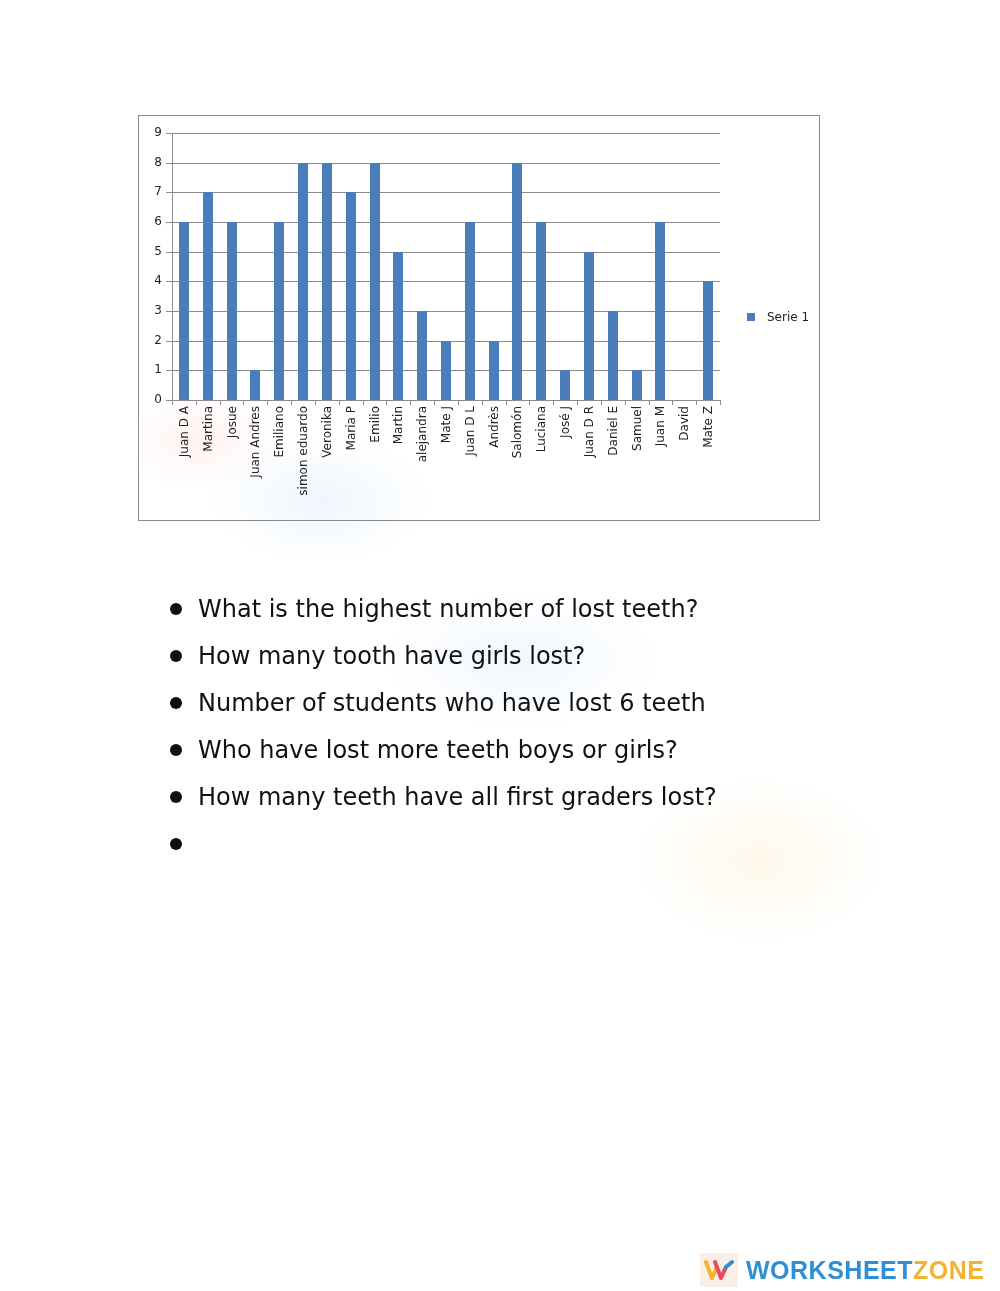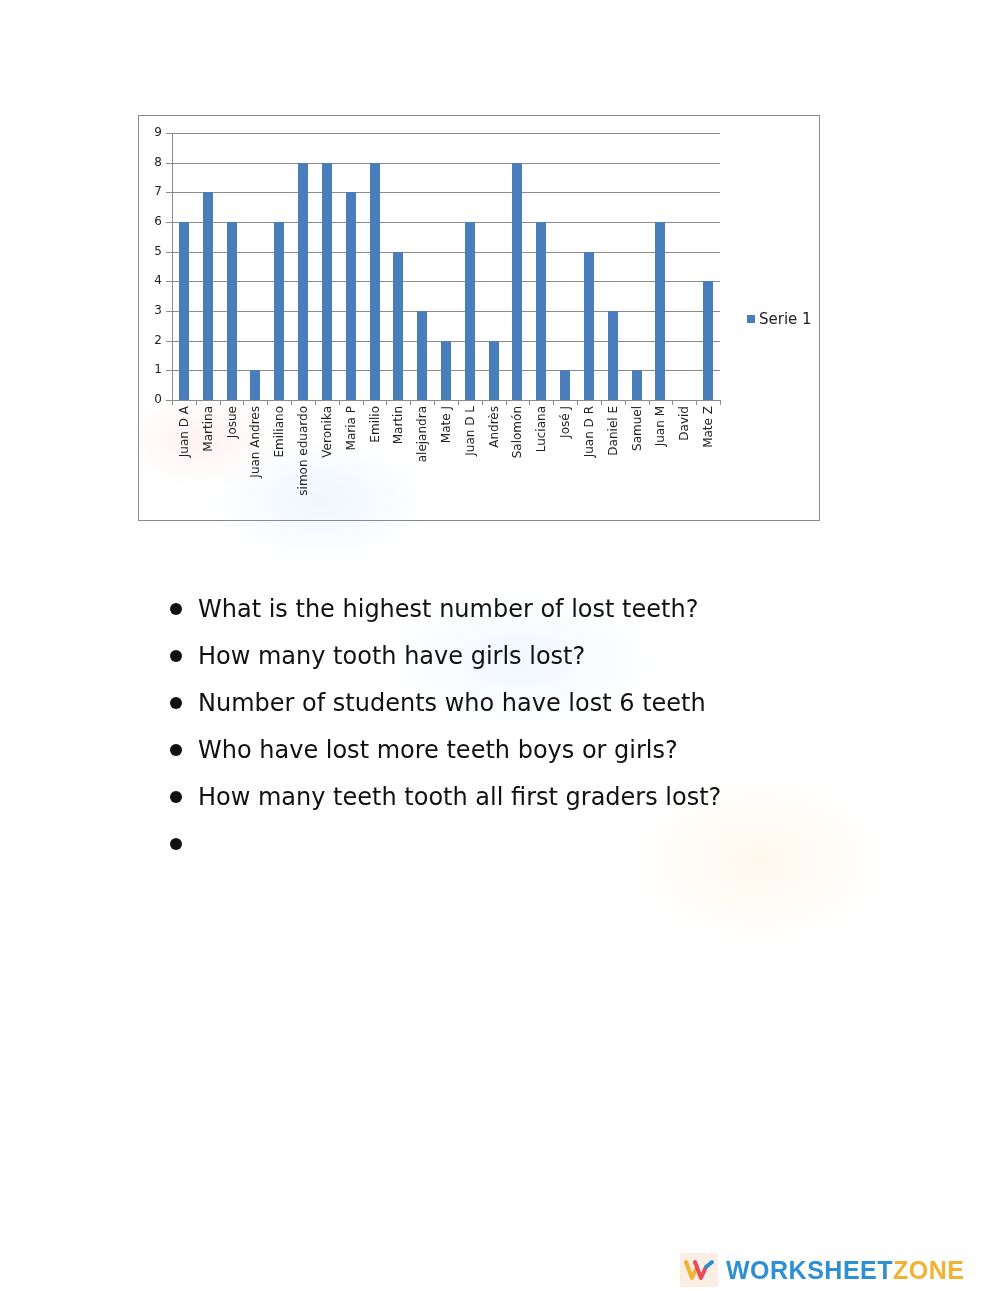--- a/index.html
+++ b/index.html
@@ -92,22 +92,22 @@
       text-align: left;
       line-height: 14px;
       width: 14px;
     }
     .legend {
       position: absolute;
       left: 747px;
       top: 310px;
       display: flex;
       align-items: center;
-      gap: 4px;
-      font-size: 15px;
+      gap: 12px;
+      font-size: 12px;
       color: #222;
     }
     .legend-swatch {
       width: 8px;
       height: 8px;
       background: #4a7ebb;
     }
     .questions {
       position: absolute;
       left: 166px;
@@ -129,21 +129,21 @@
       position: absolute;
       left: 4px;
       top: 17px;
       width: 12px;
       height: 12px;
       border-radius: 50%;
       background: #111;
     }
     .brand {
       position: absolute;
-      left: 680px;
+      left: 700px;
       top: 1253px;
       display: flex;
       align-items: center;
       gap: 8px;
     }
     .brand-logo {
       width: 38px;
       height: 34px;
       background: #fbeee4;
       display: flex;
@@ -263,21 +263,21 @@
 <div class="legend">
   <span class="legend-swatch"></span>
   <span>Serie 1</span>
 </div>
 
 <ul class="questions" id="questions">
     <li><span class="bullet"></span><span>What is the highest number of lost teeth?</span></li>
     <li><span class="bullet"></span><span>How many tooth have girls lost?</span></li>
     <li><span class="bullet"></span><span>Number of students who have lost 6 teeth</span></li>
     <li><span class="bullet"></span><span>Who have lost more teeth boys or girls?</span></li>
-    <li><span class="bullet"></span><span>How many teeth tooth all first graders lost?</span></li>
+    <li><span class="bullet"></span><span>How many teeth have all first graders lost?</span></li>
     <li><span class="bullet"></span></li>
   </ul>
 
 <div class="brand">
   <div class="brand-logo">
     <svg width="30" height="22" viewBox="0 0 30 22">
       <polyline points="2,3 8,19 13,8" fill="none" stroke="#f2b233" stroke-width="4" stroke-linejoin="round" stroke-linecap="round"></polyline>
       <polyline points="11,3 17,19 22,8" fill="none" stroke="#e84a5f" stroke-width="4" stroke-linejoin="round" stroke-linecap="round"></polyline>
       <polyline points="22,8 28,3" fill="none" stroke="#2e8fd4" stroke-width="4" stroke-linecap="round"></polyline>
     </svg>

